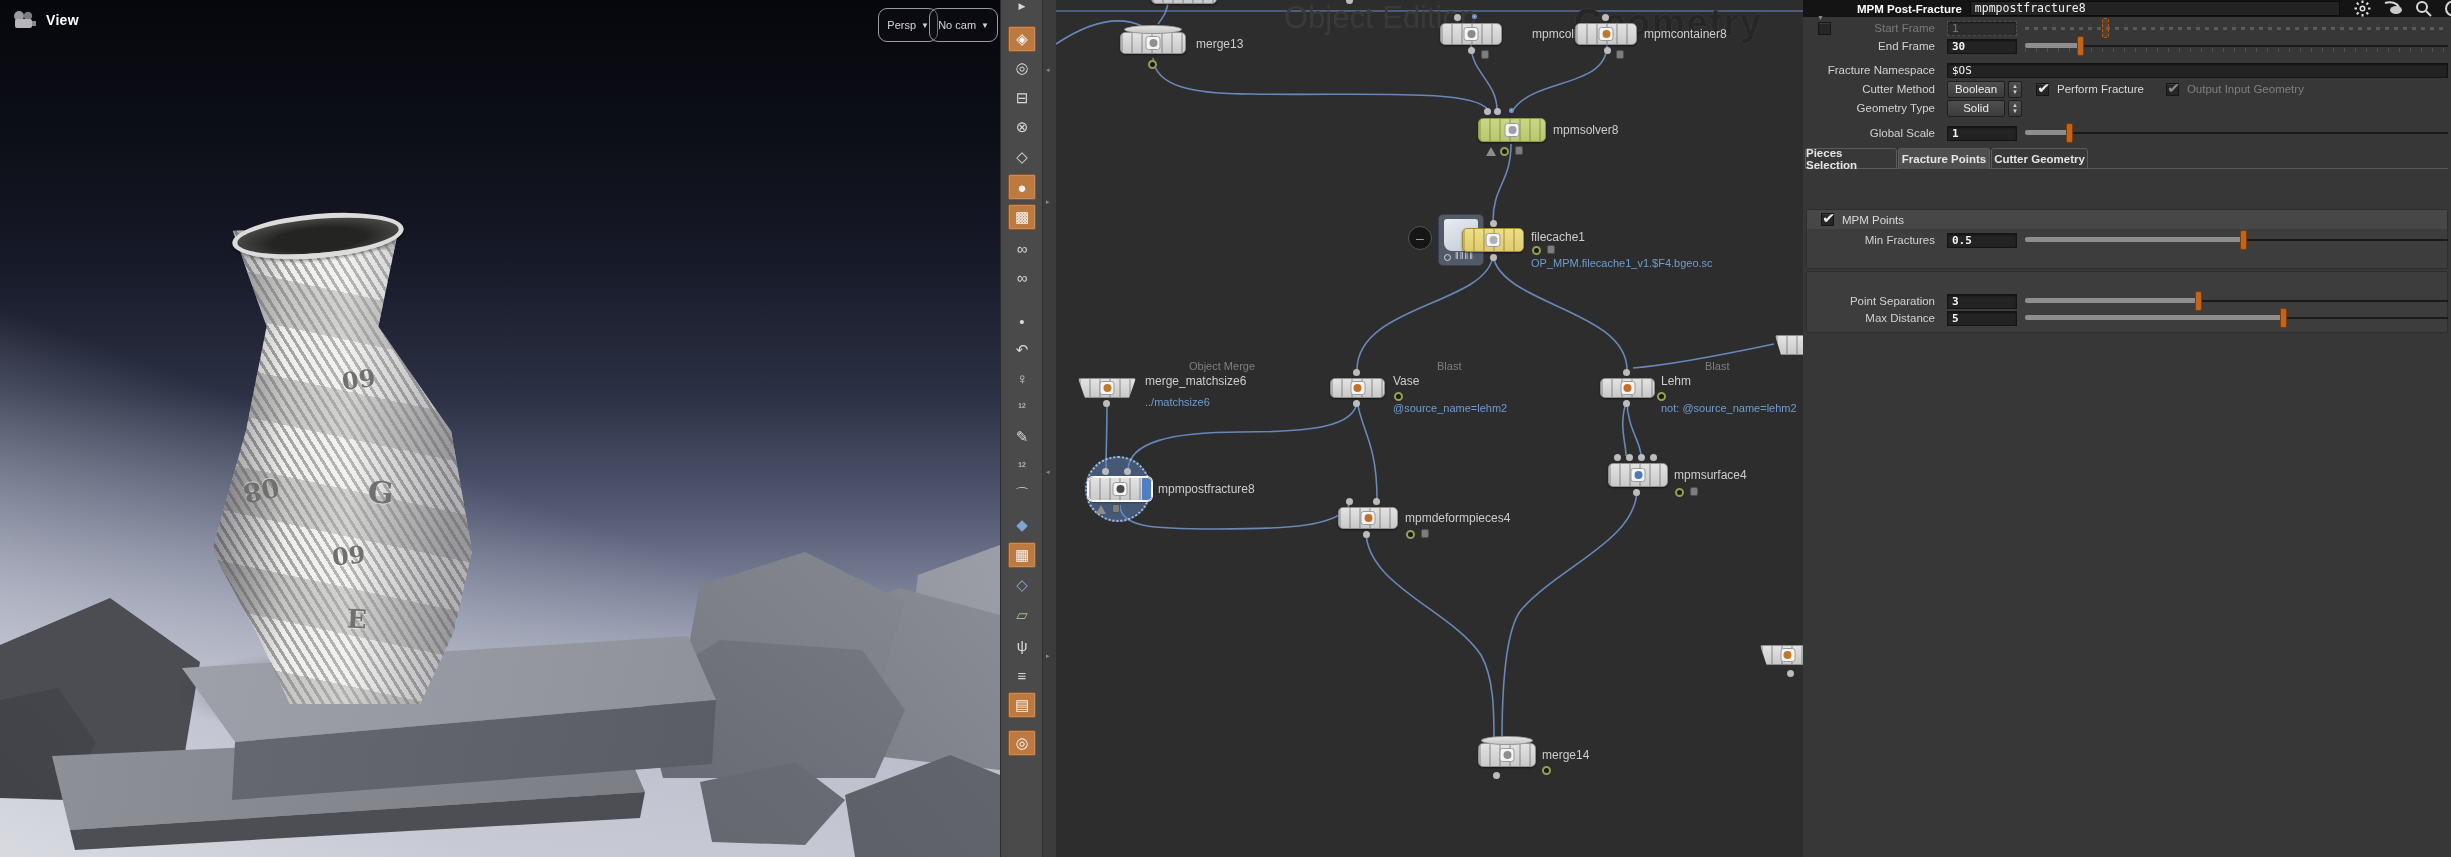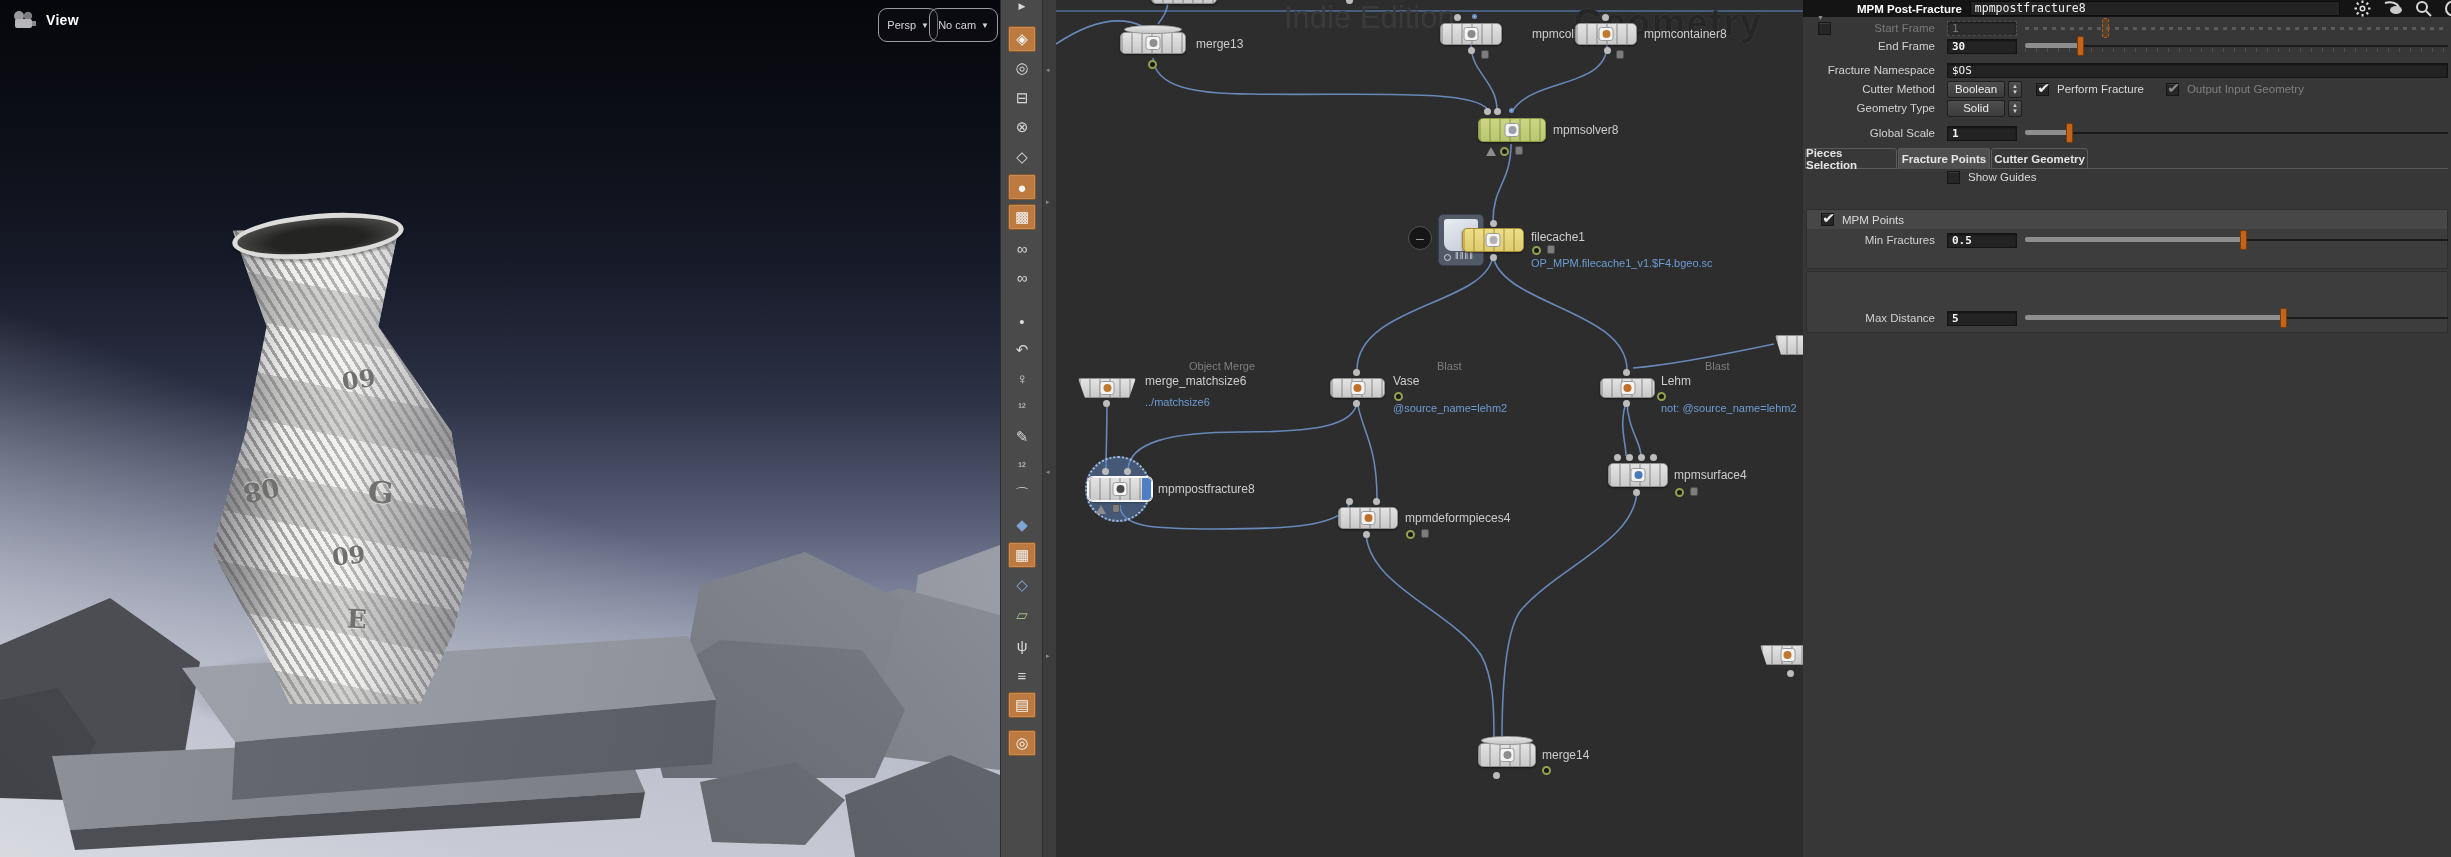--- a/index.html
+++ b/index.html
@@ -246,21 +246,21 @@
   </div>
   <div class="gutter">
     <span class="garr" style="top:66px">◂</span>
     <span class="garr" style="top:198px">▸</span>
     <span class="garr" style="top:468px">◂</span>
     <span class="garr" style="top:652px">▸</span>
   </div>
 
   <div class="network">
     <div class="paneline"></div>
-    <div class="wm1">Indie Edition</div>
+    <div class="wm1">Object Edition</div>
     <div class="wm2">Geometry</div>
 
     <svg class="wires" width="747" height="857" viewBox="0 0 747 857">
       <g fill="none" stroke="#6e92c8" stroke-width="1.6" opacity="0.9">
         <path d="M0,44 C30,24 60,14 86,26"></path>
         <path d="M112,0 C112,10 108,16 102,24"></path>
         <path d="M97,58 C99,86 135,94 195,94 C300,96 418,88 432,110"></path>
         <path d="M415,45 C415,72 441,82 441,110"></path>
         <path d="M551,45 C551,88 478,78 457,110"></path>
         <path d="M455,144 C455,182 437,186 437,221"></path>
@@ -524,42 +524,47 @@
         <span class="fill" style="width:10.5%"></span>
         <span class="handle" style="left:10.5%"></span>
       </span>
     </div>
 
     <div class="tabline"></div>
     <div class="tab" style="left:2px;width:92px">Pieces Selection</div>
     <div class="tab active" style="left:95px;width:92px">Fracture Points</div>
     <div class="tab" style="left:188px;width:97px">Cutter Geometry</div>
 
-    <div class="prow" style="top:168px">
-      <span class="cb" style="margin-left:144px"></span>
-      <span class="cblabel">Show Guides</span>
-    </div>
 
 
     <div class="pgroup" style="top:209px;height:60px"></div>
     <div class="pgrouphead" style="top:210px">
       <span class="cb on"></span>
       <span class="cblabel">MPM Points</span>
     </div>
     <div class="prow" style="top:231px">
       <span class="plabel">Min Fractures</span>
       <span class="pfield">0.5</span>
       <span class="slider">
         <span class="track"></span>
         <span class="fill" style="width:51.5%"></span>
         <span class="handle" style="left:51.5%"></span>
       </span>
     </div>
 
     <div class="pgroup" style="top:271px;height:62px"></div>
+    <div class="prow" style="top:292px">
+      <span class="plabel">Point Separation</span>
+      <span class="pfield">3</span>
+      <span class="slider">
+        <span class="track"></span>
+        <span class="fill" style="width:41%"></span>
+        <span class="handle" style="left:41%"></span>
+      </span>
+    </div>
     <div class="prow" style="top:309px">
       <span class="plabel">Max Distance</span>
       <span class="pfield">5</span>
       <span class="slider">
         <span class="track"></span>
         <span class="fill" style="width:61%"></span>
         <span class="handle" style="left:61%"></span>
       </span>
     </div>
   </div>

